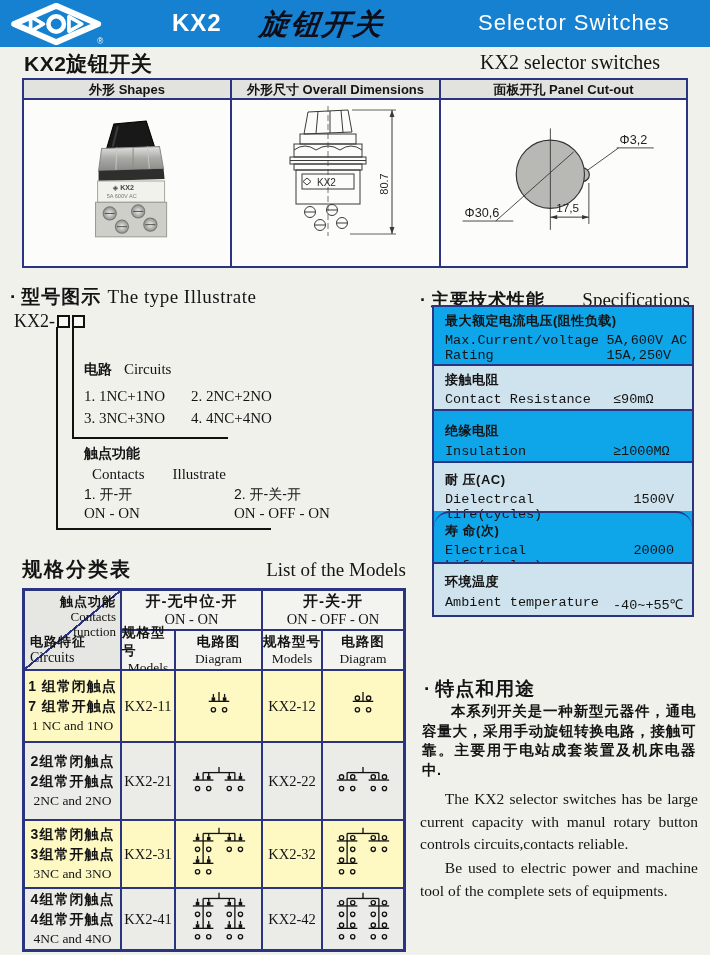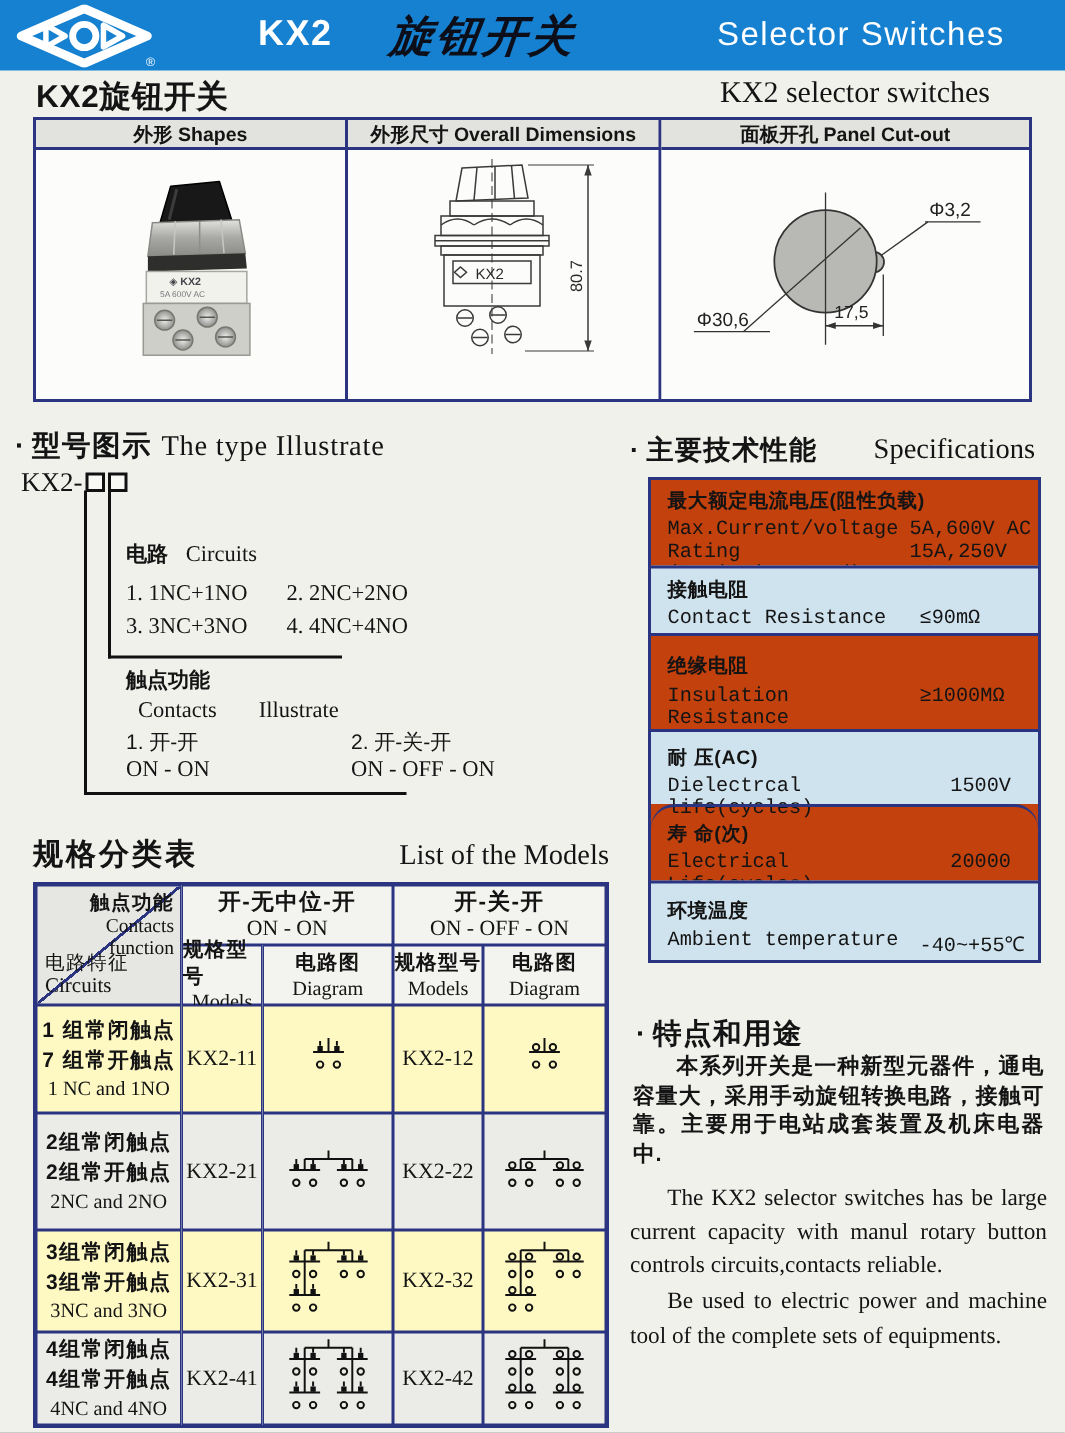--- a/index.html
+++ b/index.html
@@ -38,21 +38,21 @@
   .ti-circuits-label .en, .ti-contacts-en { font-family:"Liberation Serif","DejaVu Serif",serif; font-weight:normal; font-size:15px; margin-left:8px; }
   .ti-opt-row { position:absolute; left:84px; display:flex; gap:26px; font-family:"Liberation Serif","DejaVu Serif",serif; font-size:15px; }
   .ti-contacts-label { position:absolute; left:84px; top:445px; font-size:14px; font-weight:bold; }
   .ti-contacts-en { position:absolute; left:84px; top:466px; display:flex; gap:28px; font-size:15px; }
   .ti-copt { position:absolute; left:84px; display:grid; grid-template-columns:150px auto; font-size:14px; }
   .ti-copt.en { font-family:"Liberation Serif","DejaVu Serif",serif; font-size:15px; }
 
   
   .spec-head-cn { position:absolute; left:420px; top:288px; font-size:18px; font-weight:bold; letter-spacing:1px; }
   .spec-head-en { position:absolute; right:20px; top:289px; font-size:19px; font-family:"Liberation Serif","DejaVu Serif",serif; }
-  .spectable { position:absolute; left:432px; top:318px; width:262px; border:2px solid #2a3480; background:#c2410c; }
+  .spectable { position:absolute; left:432px; top:305px; width:262px; border:2px solid #2a3480; background:#0ea5e9; }
   .specrow { padding:5px 0 0 11px; position:relative; border-top:2px solid #2a3480; }
   .specrow:first-child { border-top:none; }
   .specrow .cn { font-size:13px; font-weight:bold; letter-spacing:0.5px; margin-bottom:3px; }
   .specrow .line { display:flex; font-family:Liberation Mono, monospace; font-size:13.5px; }
   .specrow .left { width:168px; }
   .specrow .val-right { margin-left:auto; padding-right:18px; }
   .shaded { background:#cfe3ee; }
 
   
   .mod-headrow { position:absolute; left:22px; top:556px; width:384px; display:flex; justify-content:space-between; align-items:baseline; }
@@ -65,21 +65,21 @@
     background-image:linear-gradient(to bottom right, transparent calc(50% - 1px), #2a3480 calc(50% - 1px), #2a3480 calc(50% + 1px), transparent calc(50% + 1px)); }
   .gspan { grid-column:span 2;align-items:center; }
   .mcell .cn { font-size:15px; font-weight:bold; letter-spacing:1px; }
   .mcell .en { font-size:14.5px; font-family:"Liberation Serif","DejaVu Serif",serif; }
   .subcell .cn { font-size:13.5px; }
   .subcell .en { font-size:13.5px; }
   .corner-top { position:absolute; top:3px; right:4px; text-align:right; line-height:15px; }
   .corner-top .cn { font-size:13px; font-weight:bold; }
   .corner-top .en { font-size:13px; font-family:"Liberation Serif","DejaVu Serif",serif; }
   .corner-bottom { position:absolute; bottom:3px; left:5px; line-height:16px; }
-  .corner-bottom .cn { font-size:13px; font-weight:normal; letter-spacing:1px; }
+  .corner-bottom .cn { font-size:13px; font-weight:bold; letter-spacing:1px; }
   .corner-bottom .en { font-size:14px; font-family:"Liberation Serif","DejaVu Serif",serif; }
   .rowlite { background:#ebebe7; }
   .rowblue { background:#fef9c3; }
   .circ-lines { line-height:20px; text-align:center; }
   .circ-lines .cn { font-size:14px; font-weight:bold; display:block; }
   .circ-lines .en { font-size:13.5px; display:block; }
   .model-no { font-size:14.5px; font-family:"Liberation Serif","DejaVu Serif",serif; }
 
   
   .feat-head { position:absolute; left:424px; top:676px; font-size:19px; font-weight:bold; letter-spacing:1px; }
@@ -269,21 +269,21 @@
         </div>
       </div>
     </div>
     <div class="specrow shaded" style="height:45px;">
       <div class="cn">接触电阻</div>
       <div class="line">
           <span class="left">Contact Resistance</span>
           <span>≤90mΩ</span>
         </div>
     </div>
-    <div class="specrow" style="height:64px;">
+    <div class="specrow" style="height:52px;">
       <div class="cn" style="margin-top:6px;">绝缘电阻</div>
       <div class="line" style="margin-top:4px;">
           <span class="left">Insulation Resistance</span>
           <span>≥1000MΩ</span>
         </div>
     </div>
     <div class="specrow shaded" style="height:50px;">
       <div class="cn" style="margin-top:3px;">耐  压(AC)</div>
       <div class="line" style="margin-top:3px;">
           <span class="left">Dielectrcal  life(cycles)</span>

